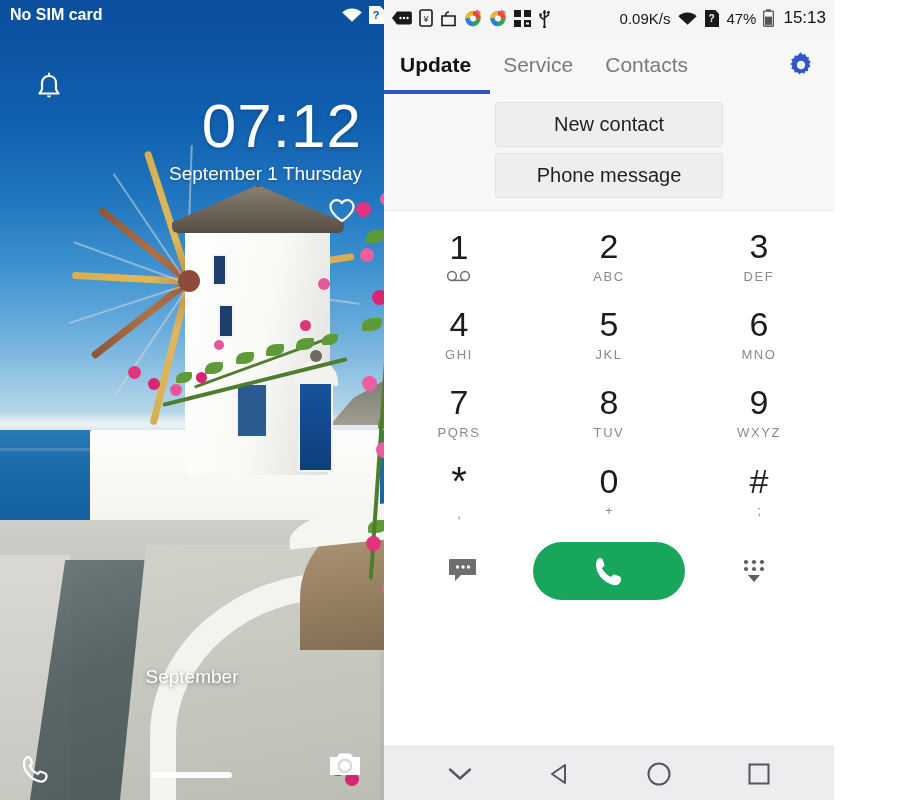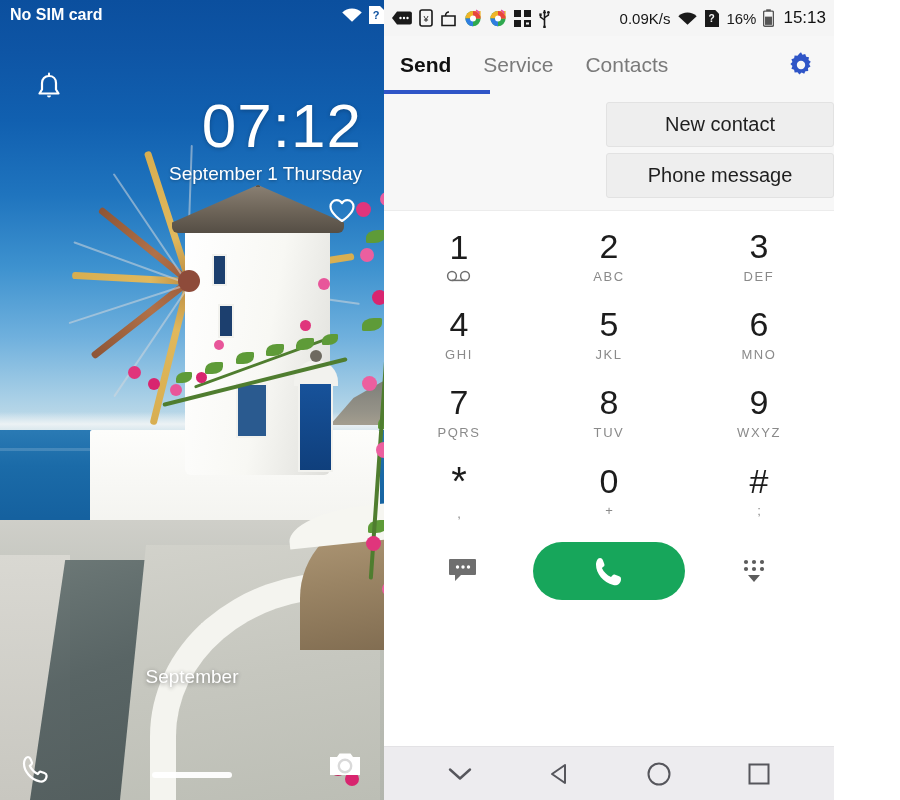--- a/index.html
+++ b/index.html
@@ -195,21 +195,21 @@
     height: 58px; line-height: 58px; position: relative;
   }
   .tab.active { color: #111; font-weight: bold; }
   .tab-underline {
     position: absolute; left: 0; bottom: 0; width: 106px; height: 4px; background: #2f55c7;
   }
   .gear-wrap { margin-left: auto; padding-right: 18px; display: flex; align-items: center; height: 58px;}
 
   .suggest {
     background: #f7f7f7; padding: 8px 0 12px 0; position: relative;
-    display: flex; flex-direction: column; align-items: flex-end; gap: 6px;
+    display: flex; flex-direction: column; align-items: center; gap: 6px;
     border-bottom: 1px solid #ececec;
   }
   .sug-btn {
     background: #eeeeee; border: 1px solid #e2e2e2; border-radius: 3px;
     min-width: 228px; padding: 10px 16px; text-align: center;
     font-size: 20px; color: #1f1f1f;
   }
 
   .numrow {
     height: 78px; display: flex; align-items: center; justify-content: center;
@@ -477,34 +477,34 @@
           <svg width="21" height="15" viewBox="0 0 24 18">
               <path d="M12 16.5 1 6.2C4 3.3 7.8 1.8 12 1.8S20 3.3 23 6.2z" fill="#1a1a1a"></path>
             </svg>
         </span>
         <span>
           <svg width="14" height="17" viewBox="0 0 15 18">
               <path d="M0 0h11l4 4v14H0z" fill="#1a1a1a"></path>
               <text x="7" y="13" font-size="11" font-family="Liberation Sans" fill="#f5f5f5" text-anchor="middle" font-weight="bold">?</text>
             </svg>
         </span>
-        <span>16%</span>
+        <span>47%</span>
         <span>
           <svg width="11" height="18" viewBox="0 0 12 19">
               <rect x="3.5" y="0" width="5" height="2" fill="#555"></rect>
               <rect x="0.6" y="2" width="10.8" height="16.4" rx="1.4" fill="none" stroke="#555" stroke-width="1.6"></rect>
               <rect x="2.2" y="8" width="7.6" height="9" fill="#555"></rect>
             </svg>
         </span>
         <span class="clock-r">15:13</span>
       </span>
     </div>
 
     <div class="tabs">
-      <div class="tab active">Send</div>
+      <div class="tab active">Update</div>
       <div class="tab">Service</div>
       <div class="tab">Contacts</div>
       <div class="gear-wrap">
         <span>
           <svg width="30" height="30" viewBox="0 0 30 30">
             <path d="M15 2.2l1.4 2.5 2.8-.7 1 2.7 2.8.6-.5 2.8 2.3 1.7-1.7 2.3 1.4 2.5-2.5 1.4.2 2.9-2.8.3-1.2 2.6-2.6-1.2-2.2 1.9-1.9-2.2-2.9.3-.5-2.8-2.7-1 1-2.7-2-2.1 2-2.1-1-2.7 2.7-1 .5-2.8 2.9.3 1.9-2.2z" fill="#2f55c7"></path>
             <circle cx="15" cy="15" r="4.2" fill="#f7f7f7"></circle>
           </svg>
         </span>
       </div>

